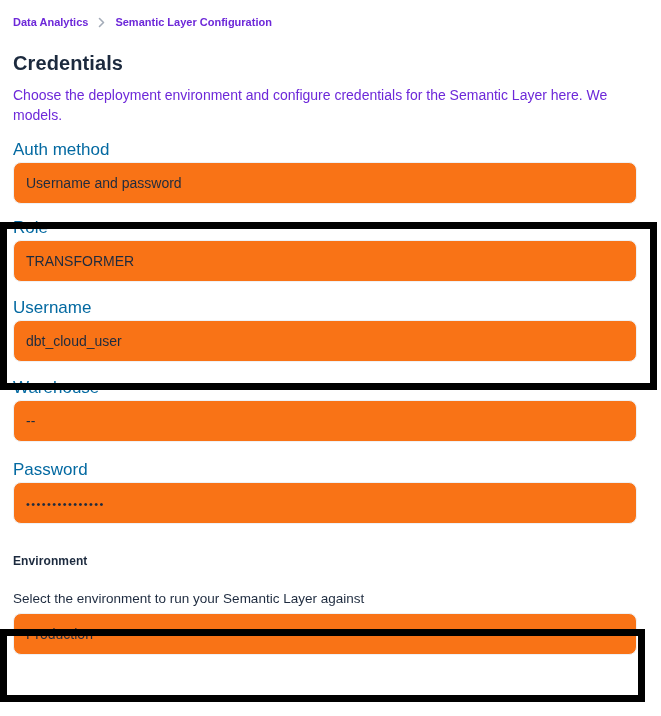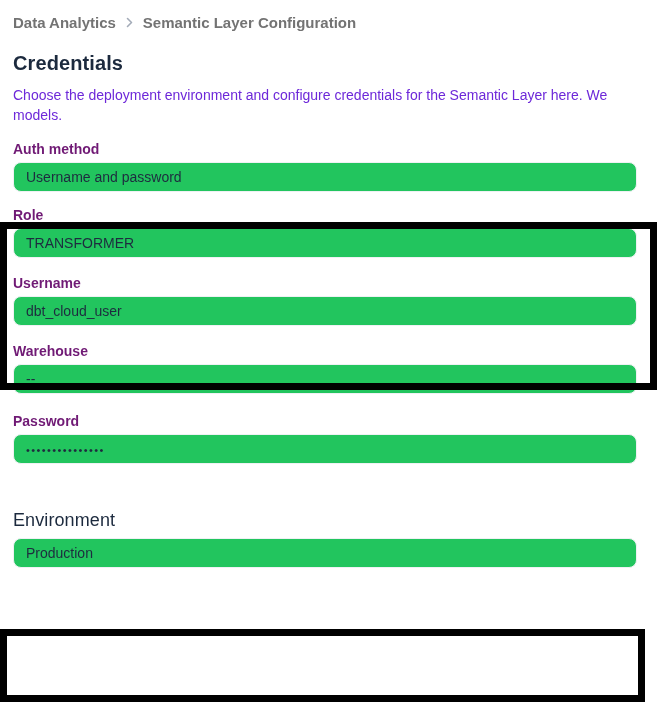--- a/index.html
+++ b/index.html
@@ -18,40 +18,40 @@
     width: 637px;
     padding-left: 13px;
   }
   
   .breadcrumb {
     margin-top: 13px;
     height: 18px;
     display: flex;
     align-items: center;
     gap: 9px;
-    font-size: 15px;
+    font-size: 11px;
     font-weight: 600;
-    color: #737373;
+    color: #6d28d9;
   }
   .breadcrumb .crumb { cursor: pointer; }
   .breadcrumb .chevron { display: flex; align-items: center; }
   
   h1.section-title {
     margin-top: 19px;
     font-size: 20px;
     line-height: 26px;
     font-weight: 700;
     color: #1c2a3e;
     letter-spacing: 0.1px;
   }
   h2.section-title {
-    margin-top: 43px;
-    font-size: 18px;
+    margin-top: 24px;
+    font-size: 12px;
     line-height: 26px;
-    font-weight: 400;
+    font-weight: 700;
     color: #1c2a3e;
     letter-spacing: 0.1px;
   }
   
   .section-desc {
     margin-top: 9px;
     font-size: 14px;
     line-height: 20px;
     font-weight: 400;
     color: #6d28d9;
@@ -59,32 +59,32 @@
   .env-desc {
     margin-top: 16px;
     font-size: 13.5px;
     line-height: 18px;
     font-weight: 400;
     color: #1e2b3f;
   }
   
   .field-label {
     display: block;
-    font-size: 14px;
+    font-size: 17px;
     line-height: 15px;
-    font-weight: 700;
-    color: #701a75;
+    font-weight: 400;
+    color: #0369a1;
   }
   .field-input {
     display: flex;
     align-items: center;
-    height: 30px;
+    height: 42px;
     margin-top: 5px;
     padding: 0 12px;
-    background: #22c55e;
+    background: #f97316;
     border: 1px solid #eff1f4;
     border-radius: 8px;
     font-size: 14px;
     color: #1e2b3f;
     cursor: pointer;
   }
   .mt17 { margin-top: 17px; }
   .mt16 { margin-top: 16px; }
   .mt18 { margin-top: 18px; }
   .mt20 { margin-top: 20px; }
@@ -169,20 +169,21 @@
 
     <div class="field-group">
       <label class="field-label mt20">Password</label>
       <div class="field-input">
         <span class="password-dots">•••••••••••••••</span>
       </div>
     </div>
 
     <h2 class="section-title">Environment</h2>
 
+    <div class="env-desc">Select the environment to run your Semantic Layer against</div>
 
     <div class="field-input env-input">
       <span>Production</span>
     </div>
 
   </div>
 
   <div class="highlight-box hl-credentials"></div>
   <div class="highlight-box hl-environment"></div>
 </div>

